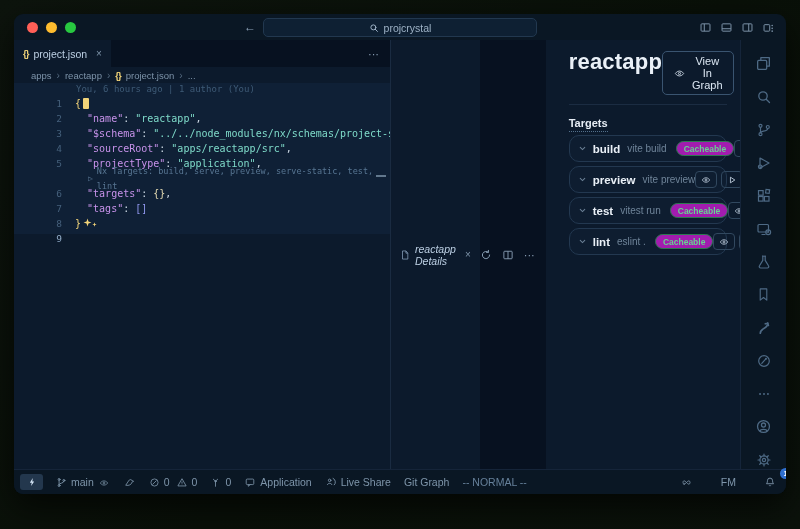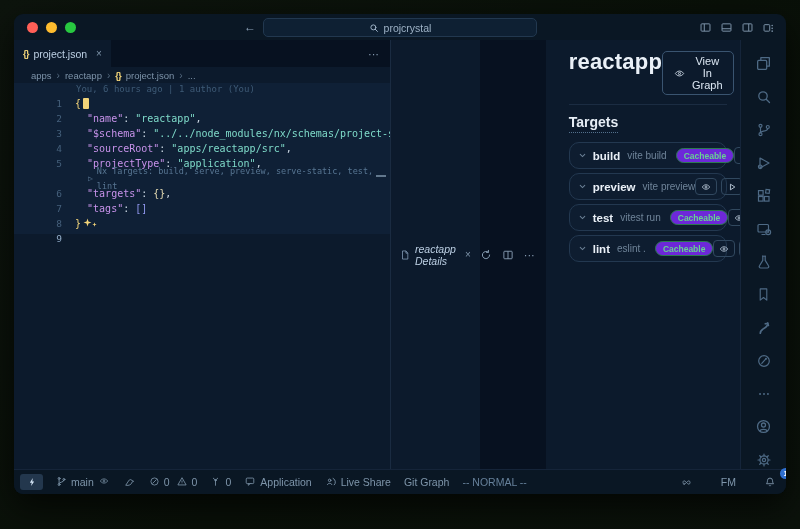--- a/index.html
+++ b/index.html
@@ -59,37 +59,37 @@
   .lens .lens-play{font-size:8px}
   .sparkles{display:inline-flex;align-items:flex-end;margin-left:2px;color:#f2d479}
   .overview-dash{position:absolute;right:4px;top:92px;width:10px;height:2px;background:#62788e}
   
   .pcontent{flex:1;padding:9px 13px 0 23px;overflow:hidden}
   .ptitle-row{display:flex;justify-content:space-between;align-items:flex-start}
   .ptitle{font-size:22px;font-weight:bold;color:#eaf0f7;letter-spacing:.2px}
   .graph-btn{display:flex;align-items:center;gap:6px;border:1px solid #3a5470;border-radius:5px;padding:3px 10px;color:#dce7f3;font-size:11px;margin-top:2px;background:transparent;cursor:pointer}
   .meta{font-family:"DejaVu Sans Mono","Liberation Mono",monospace;font-size:10px;color:#8ba1b6;margin-top:8px;line-height:14px}
   .hr{height:1px;background:#1b2c42;margin:9px 0 8px 0}
-  .theading{display:inline-block;font-size:14px;font-weight:bold;color:#e6edf5;border-bottom:1px dotted #53708c;padding-bottom:2px;margin-bottom:9px}
+  .theading{display:inline-block;font-size:11px;font-weight:bold;color:#e6edf5;border-bottom:1px dotted #53708c;padding-bottom:2px;margin-bottom:3px}
   .tcard{height:25px;border:1px solid #233850;background:#0e1d30;border-radius:10px;display:flex;align-items:center;padding:0 5px 0 8px;margin-bottom:4px;cursor:pointer}
   .tchev{color:#6b8096;margin-right:6px;flex:0 0 auto}
   .tname{font-size:11.5px;font-weight:bold;color:#eaf0f7;margin-right:7px;white-space:nowrap}
   .tcmd{font-size:10px;color:#6f8499;white-space:nowrap}
-  .badge{margin-left:9px;font-size:8.5px;font-weight:bold;color:#67d491;border:1px solid #2c7a50;background:#6d28d9;border-radius:9px;padding:1.5px 7px;white-space:nowrap}
+  .badge{margin-left:9px;font-size:8.5px;font-weight:bold;color:#67d491;border:1px solid #2c7a50;background:#a21caf;border-radius:9px;padding:1.5px 7px;white-space:nowrap}
   .ticons{margin-left:auto;display:flex;gap:4px}
   .tbtn{width:22px;height:17px;border:1px solid #31485f;border-radius:4px;display:flex;align-items:center;justify-content:center;color:#cfdeee;background:transparent;padding:0;cursor:pointer}
   
   .abar{flex:0 0 45px;border-left:1px solid #15253a;background:#0a1724;display:flex;flex-direction:column;align-items:center;padding-top:7px}
   .aicon{flex:0 0 33px;display:flex;align-items:center;justify-content:center;color:#4e6a85;width:100%;cursor:pointer}
   .aspacer{flex:1}
   .gear-wrap{position:relative}
   .abadge{position:absolute;right:-5px;bottom:-3px;background:#2f6fd0;color:#fff;font-size:7.5px;width:11px;height:11px;border-radius:50%;display:flex;align-items:center;justify-content:center;font-weight:bold}
   
   .statusbar{flex:0 0 24px;background:#0a1724;border-top:1px solid #152439;display:flex;align-items:center;font-size:10.5px;color:#7e95aa;padding:0 10px 0 6px;gap:13px}
-  .sb-item{display:flex;align-items:flex-start;gap:4px;white-space:nowrap;cursor:pointer}
+  .sb-item{display:flex;align-items:flex-end;gap:4px;white-space:nowrap;cursor:pointer}
   .bolt-cell{background:#23374d;border-radius:3px;width:23px;height:16px;display:flex;align-items:center;justify-content:center;color:#d6e6f7}
   .sb-group{display:flex;align-items:center;gap:6px}
   .sb-right{margin-left:auto;display:flex;align-items:center;gap:28px}
   .dim{color:#66809a}
 </style>
 </head>
 <body>
 
 <div class="window">
 

